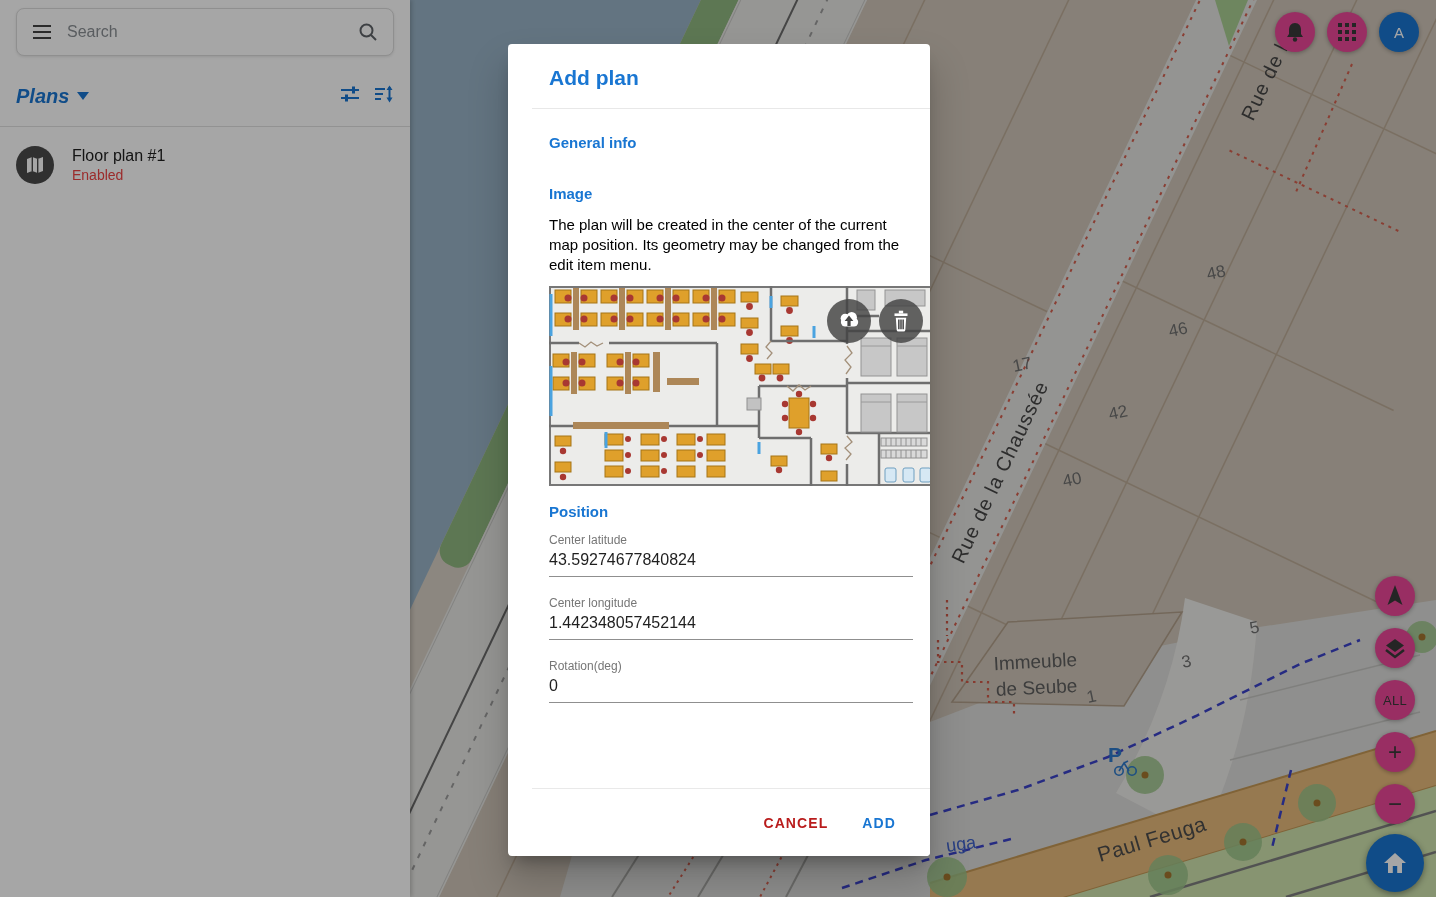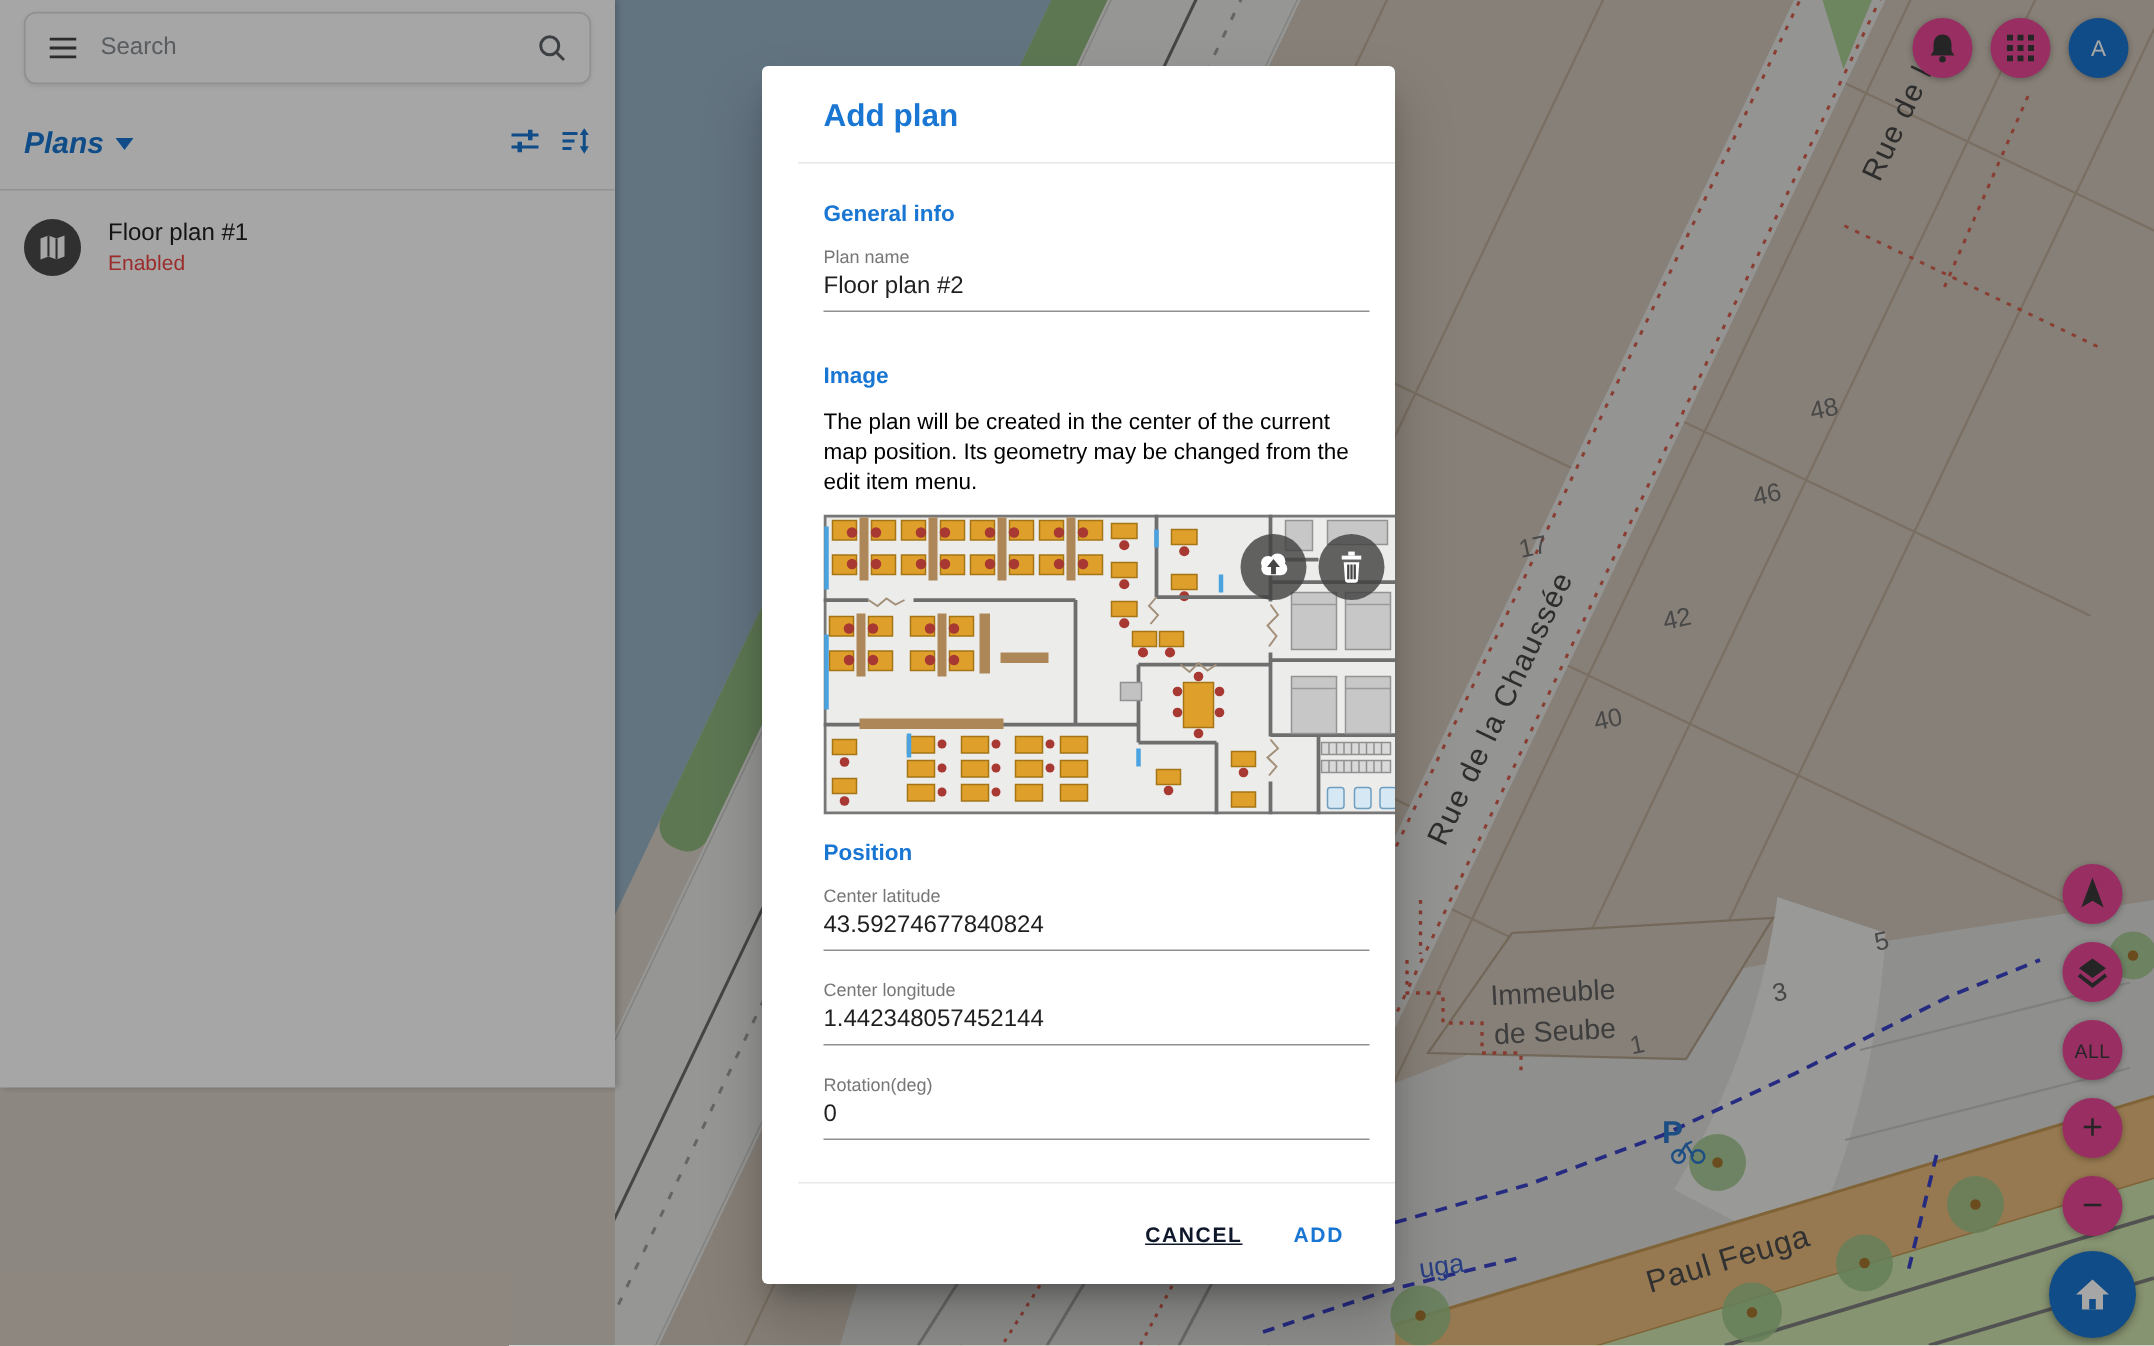--- a/index.html
+++ b/index.html
@@ -14,21 +14,21 @@
   
   .circle-btn { position:absolute; border-radius:50%; background:#ec4899;
     box-shadow:0 1px 4px rgba(0,0,0,.3); display:flex; align-items:center; justify-content:center; }
   .cb40 { width:40px; height:40px; }
   .circle-btn.blue { background:#1976d2; color:#fff; }
   .ctl-text { font-size:13px; color:#3a3a3a; letter-spacing:.3px; }
   .ctl-zoom { font-size:24px; color:#3a3a3a; line-height:1; font-weight:400; }
   .home-btn { width:58px; height:58px; box-shadow:0 2px 6px rgba(0,0,0,.4); }
 
   
-  .sidebar { position:absolute; left:0; top:0; width:410px; height:725px; background:#fff;
+  .sidebar { position:absolute; left:0; top:0; width:410px; height:897px; background:#fff;
     box-shadow:2px 0 4px rgba(0,0,0,.18); }
   .search-bar { position:absolute; left:16px; top:8px; width:378px; height:48px;
     background:#fff; border:1px solid #dcdcdc; border-radius:8px;
     box-shadow:0 1px 3px rgba(0,0,0,.10); display:flex; align-items:center; }
   .search-bar input { flex:1; border:none; outline:none; font-size:16px; color:#202124;
     font-family:"Liberation Sans", sans-serif; background:transparent; }
   .search-bar input::placeholder { color:#8a8f94; }
   .icon-pad { width:50px; display:flex; align-items:center; justify-content:center; }
   .list-header { position:absolute; left:0; top:76px; width:410px; height:40px;
     display:flex; align-items:center; padding:0 16px;font-style:italic; }
@@ -65,21 +65,21 @@
   .hint { margin-top:13px; font-size:15px; line-height:20px; color:#000000; }
   .plan-image { position:relative; margin-top:11px; width:388px; height:200px; }
   .img-btn { position:absolute; top:13px; width:44px; height:44px; border-radius:50%;
     background:rgba(66,66,66,.82); display:flex; align-items:center; justify-content:center; cursor:pointer; }
   .img-btn.upload { left:278px; }
   .img-btn.delete { left:330px; }
   .dlg-footer { height:68px; border-top:1px solid #e9e9e9; display:flex; align-items:center;
     justify-content:flex-end; padding-right:26px; gap:18px; background:#fff; }
   .text-btn { border:none; background:none; font-size:14px; font-weight:700; letter-spacing:1.1px;
     padding:9px 8px; cursor:pointer; font-family:"Liberation Sans", sans-serif; border-radius:2px; }
-  .text-btn.cancel { color:#0f172a;text-decoration:underline; }
+  .text-btn.cancel { color:#b91c1c; }
   .text-btn.add { color:#1976d2; }
 </style>
 </head>
 <body>
 
 <div class="app">
 
   <div class="map-layer">
     <svg width="1026" height="897" viewBox="0 0 1026 897">
 
@@ -330,24 +330,20 @@
 
   <div class="scrim"></div>
 
   <div class="dialog">
     <div class="dlg-header">
       <div class="dlg-title">Add plan</div>
     </div>
     <div class="dlg-content">
       <div class="section-h sec-general">General info</div>
 
-      <div class="field">
-        <div class="f-label">Plan name</div>
-        <input type="text" value="Floor plan #2" style="">
-      </div>
 
       <div class="section-h sec-image">Image</div>
       <div class="hint">The plan will be created in the center of the current map position. Its geometry may be changed from the edit item menu.</div>
 
       <div class="plan-image">
         <svg width="388" height="200" viewBox="0 0 388 200">
           <defs>
             <g id="fp-cluster">
               <rect x="18" y="0" width="6" height="42" fill="#ad8758"></rect>
               <g fill="#dfa02b" stroke="#a57417" stroke-width="1">

